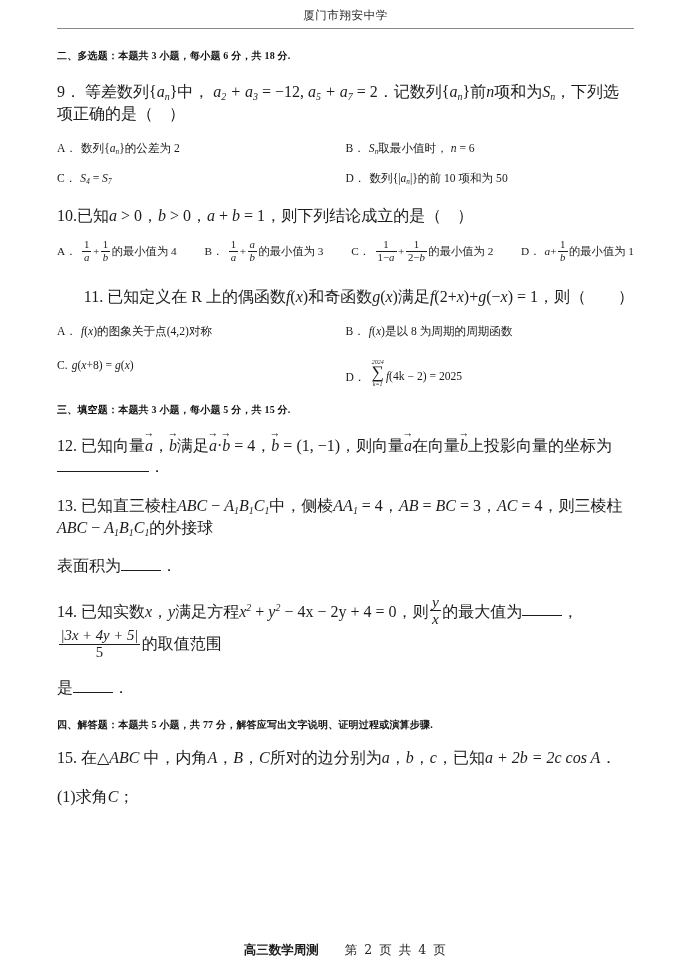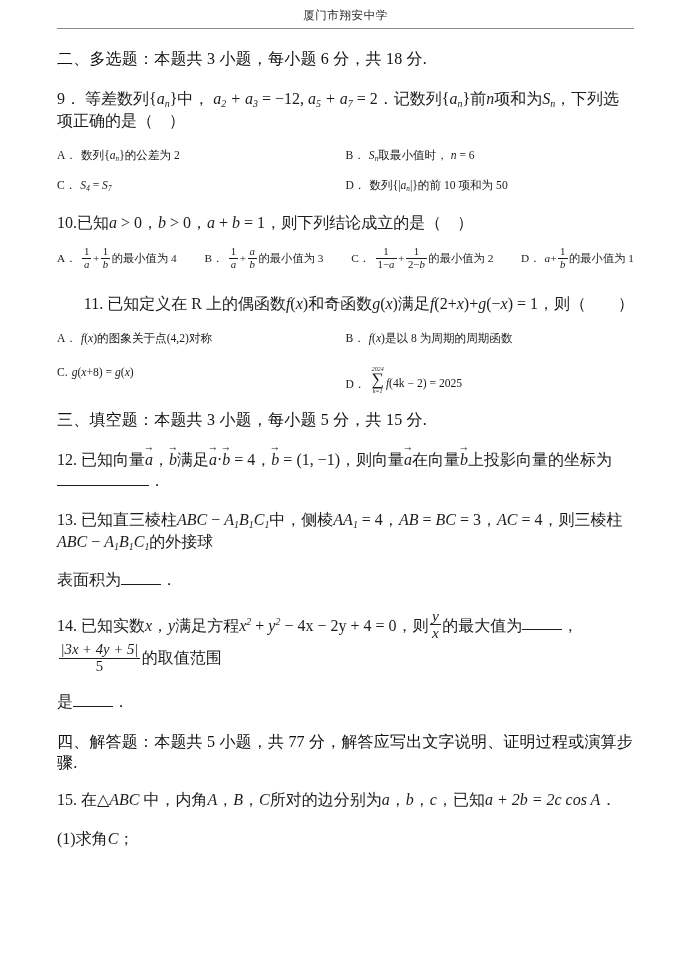--- a/index.html
+++ b/index.html
@@ -35,22 +35,22 @@
     font-family: "DejaVu Serif", "Liberation Serif", serif;
   }
   .header-rule {
     margin-top: 5px;
     border-bottom: 1px solid #8a8a8a;
     width: 100%;
   }
 
   
   .section-head {
-    font-weight: normal;
-    font-size: 16px;
+    font-weight: bold;
+    font-size: 10px;
     letter-spacing: 0.2px;
     margin: 0;
     color: #111;
   }
   .q {
     font-size: 16px;
     line-height: 1.35;
     color: #1c1c1c;
   }
   .opts {
@@ -254,14 +254,17 @@
   <div class="q" style="margin-top:15px;">
     <span>15.</span>
     <span>在△</span><span class="it">ABC</span> <span>中，内角</span><span class="it">A</span><span>，</span><span class="it">B</span><span>，</span><span class="it">C</span><span>所对的边分别为</span><span class="it">a</span><span>，</span><span class="it">b</span><span>，</span><span class="it">c</span><span>，已知</span><span class="it">a + 2b = 2c cos A</span><span>．</span>
   </div>
 
   <div class="q" style="margin-top:17px;">
     <span>(1)求角</span><span class="it">C</span><span>；</span>
   </div>
 
 
+  <div class="footer">
+    <span>高三数学周测</span><span class="gap"></span><span class="pg">第 2 页 共 4 页</span>
+  </div>
 
 </div>
 
 </body></html>

